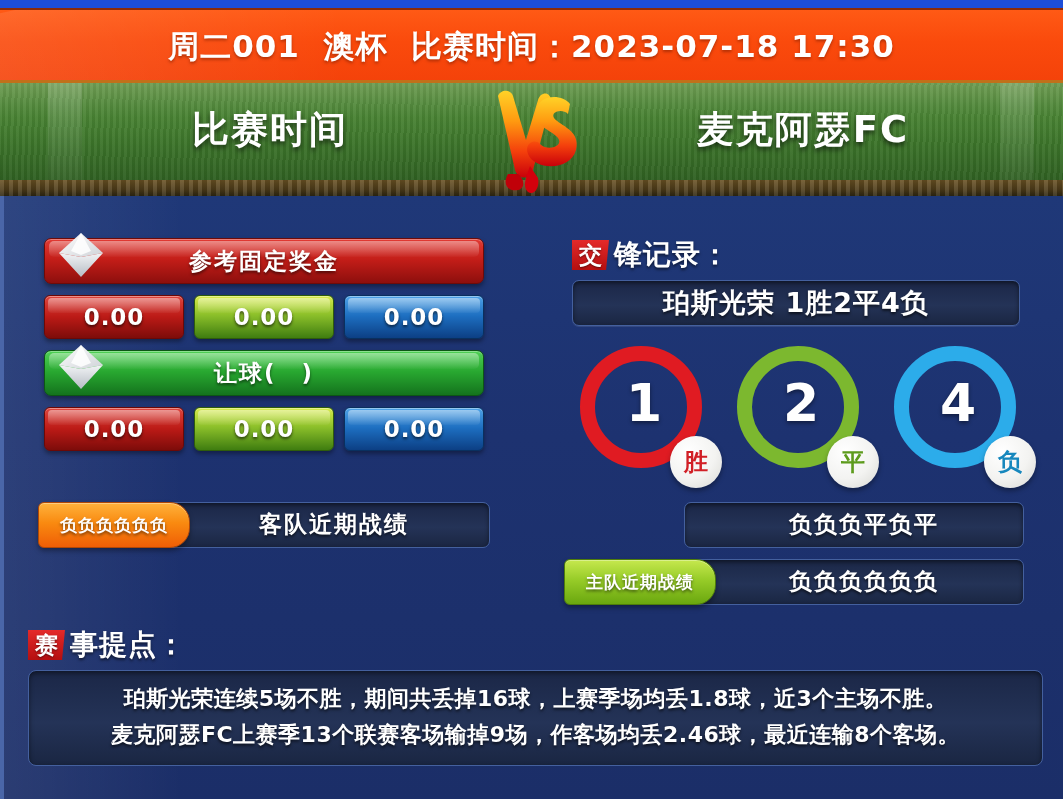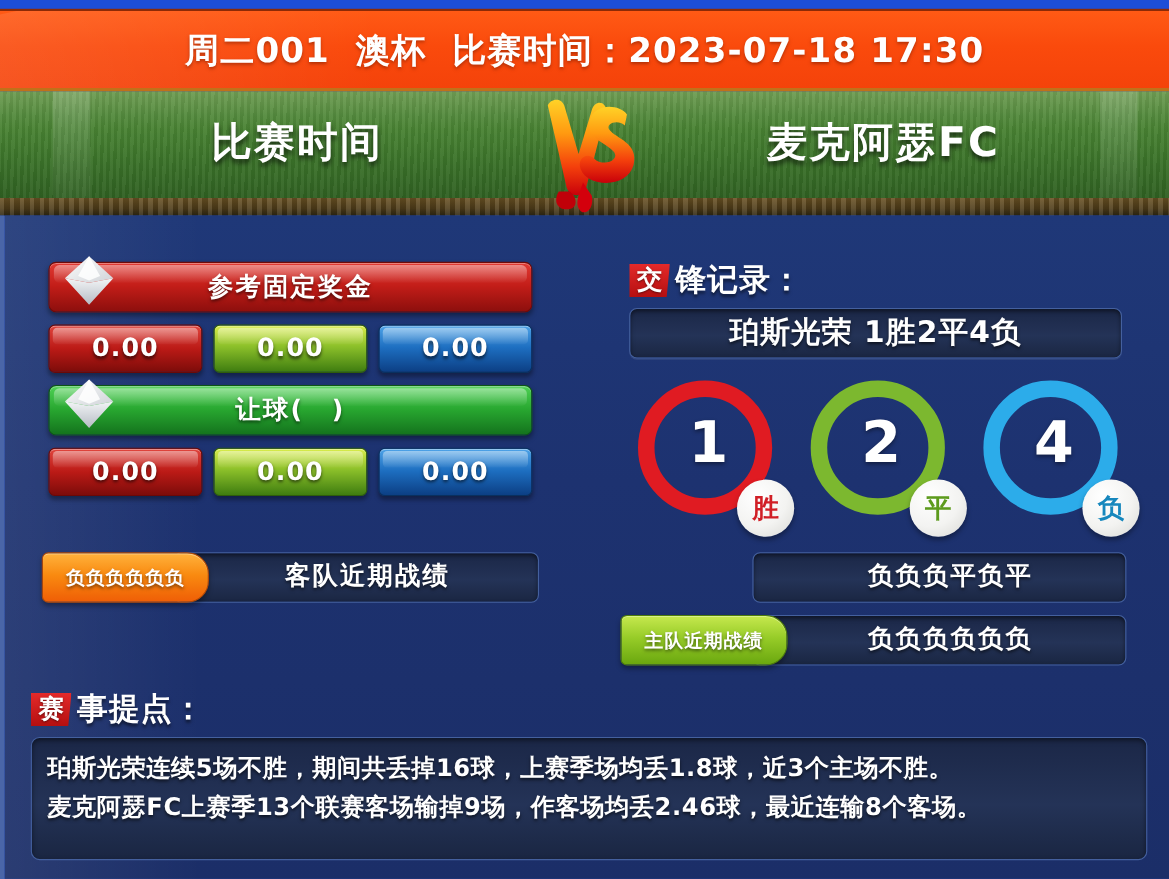--- a/index.html
+++ b/index.html
@@ -200,24 +200,25 @@
   }
   .form-val{
     position:absolute;left:140px;right:0;top:0;height:44px;line-height:44px;
     text-align:center;color:#fff;font-size:23px;font-weight:bold;letter-spacing:2px;
     text-shadow:0 2px 3px rgba(0,0,0,.65);z-index:4;
   }
 
   
   .notes{position:absolute;left:24px;top:432px;width:1015px;}
   .notes-box{
-    position:relative;border-radius:8px;padding:10px 14px 28px 14px;
+    position:relative;border-radius:8px;padding:10px 14px 12px 14px;
     background:linear-gradient(180deg,#1b2747 0%,#243357 55%,#1a2642 100%);
     border:1px solid #44609e;
     box-shadow:inset 0 2px 5px rgba(0,0,0,.5);
+    text-align:center;
   }
   .notes-line{
     color:#ffffff;font-size:22px;font-weight:bold;line-height:36px;letter-spacing:0.5px;
     text-shadow:0 2px 3px rgba(0,0,0,.65);
     white-space:nowrap;
   }
 </style>
 </head>
 <body>
 

